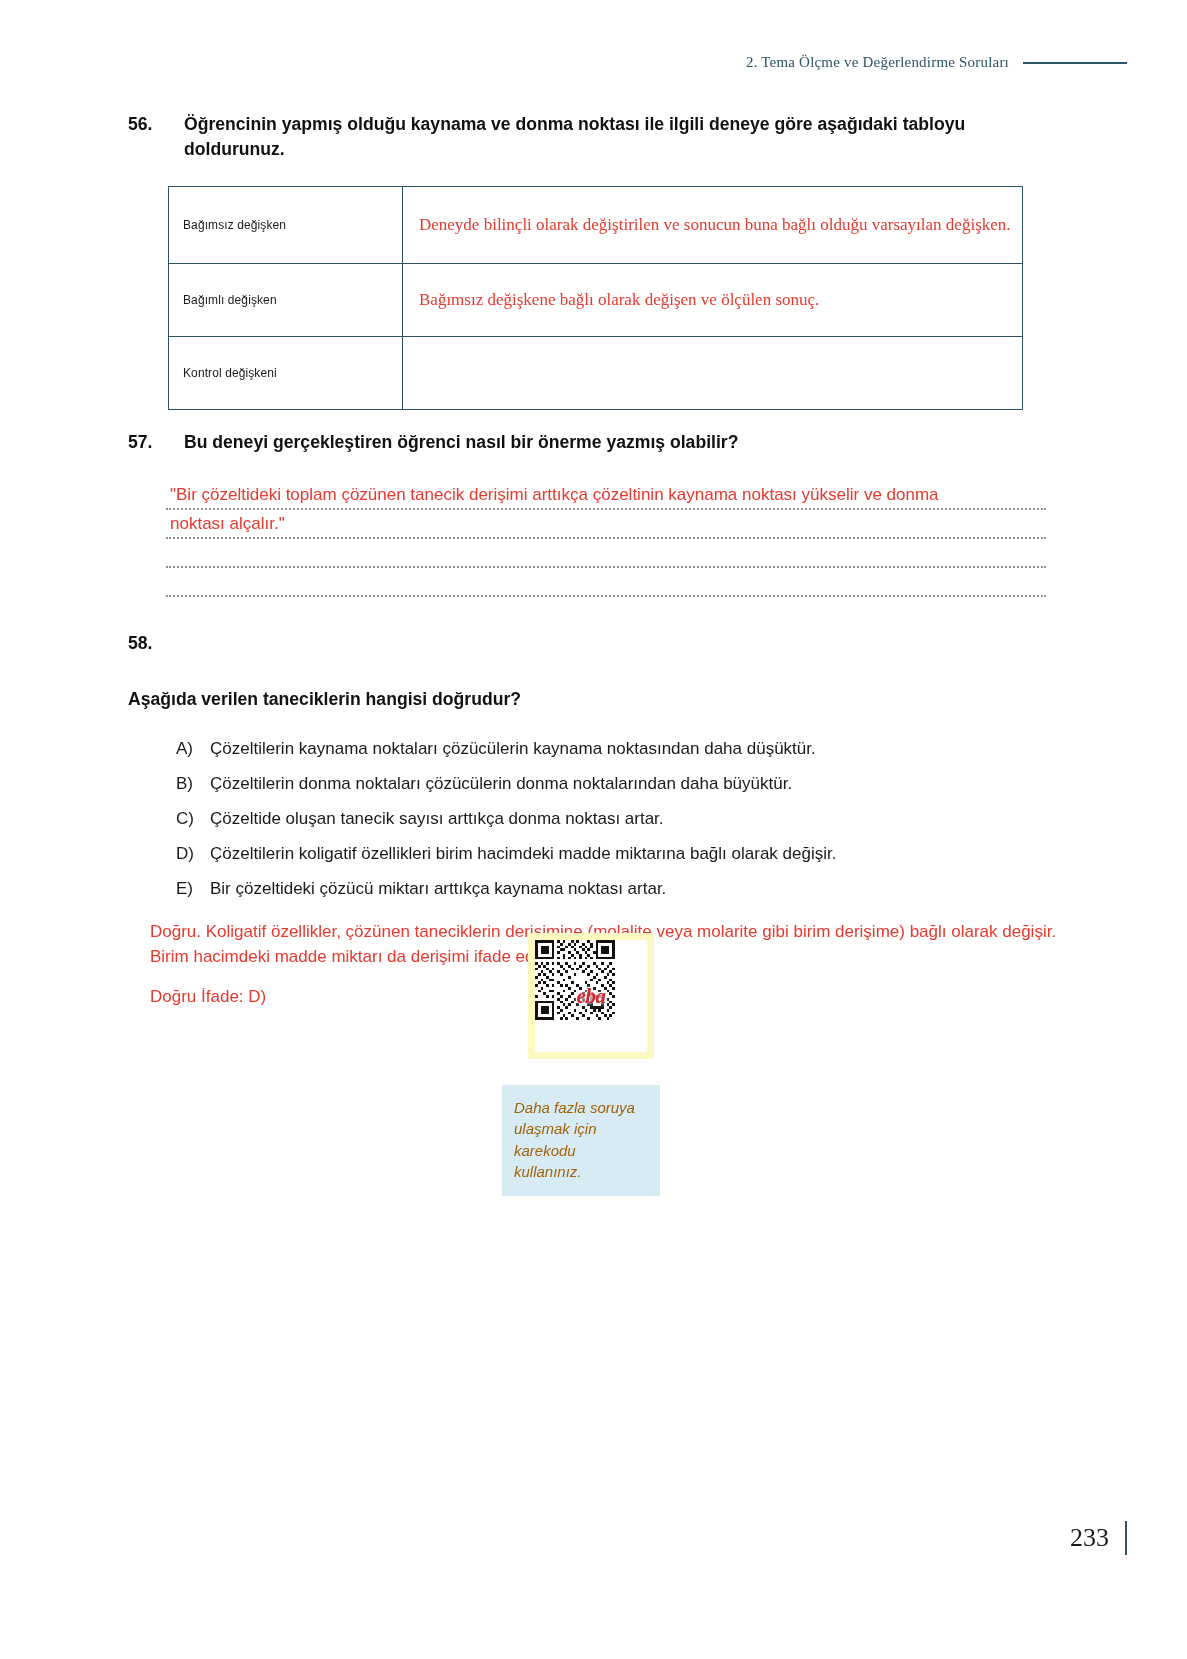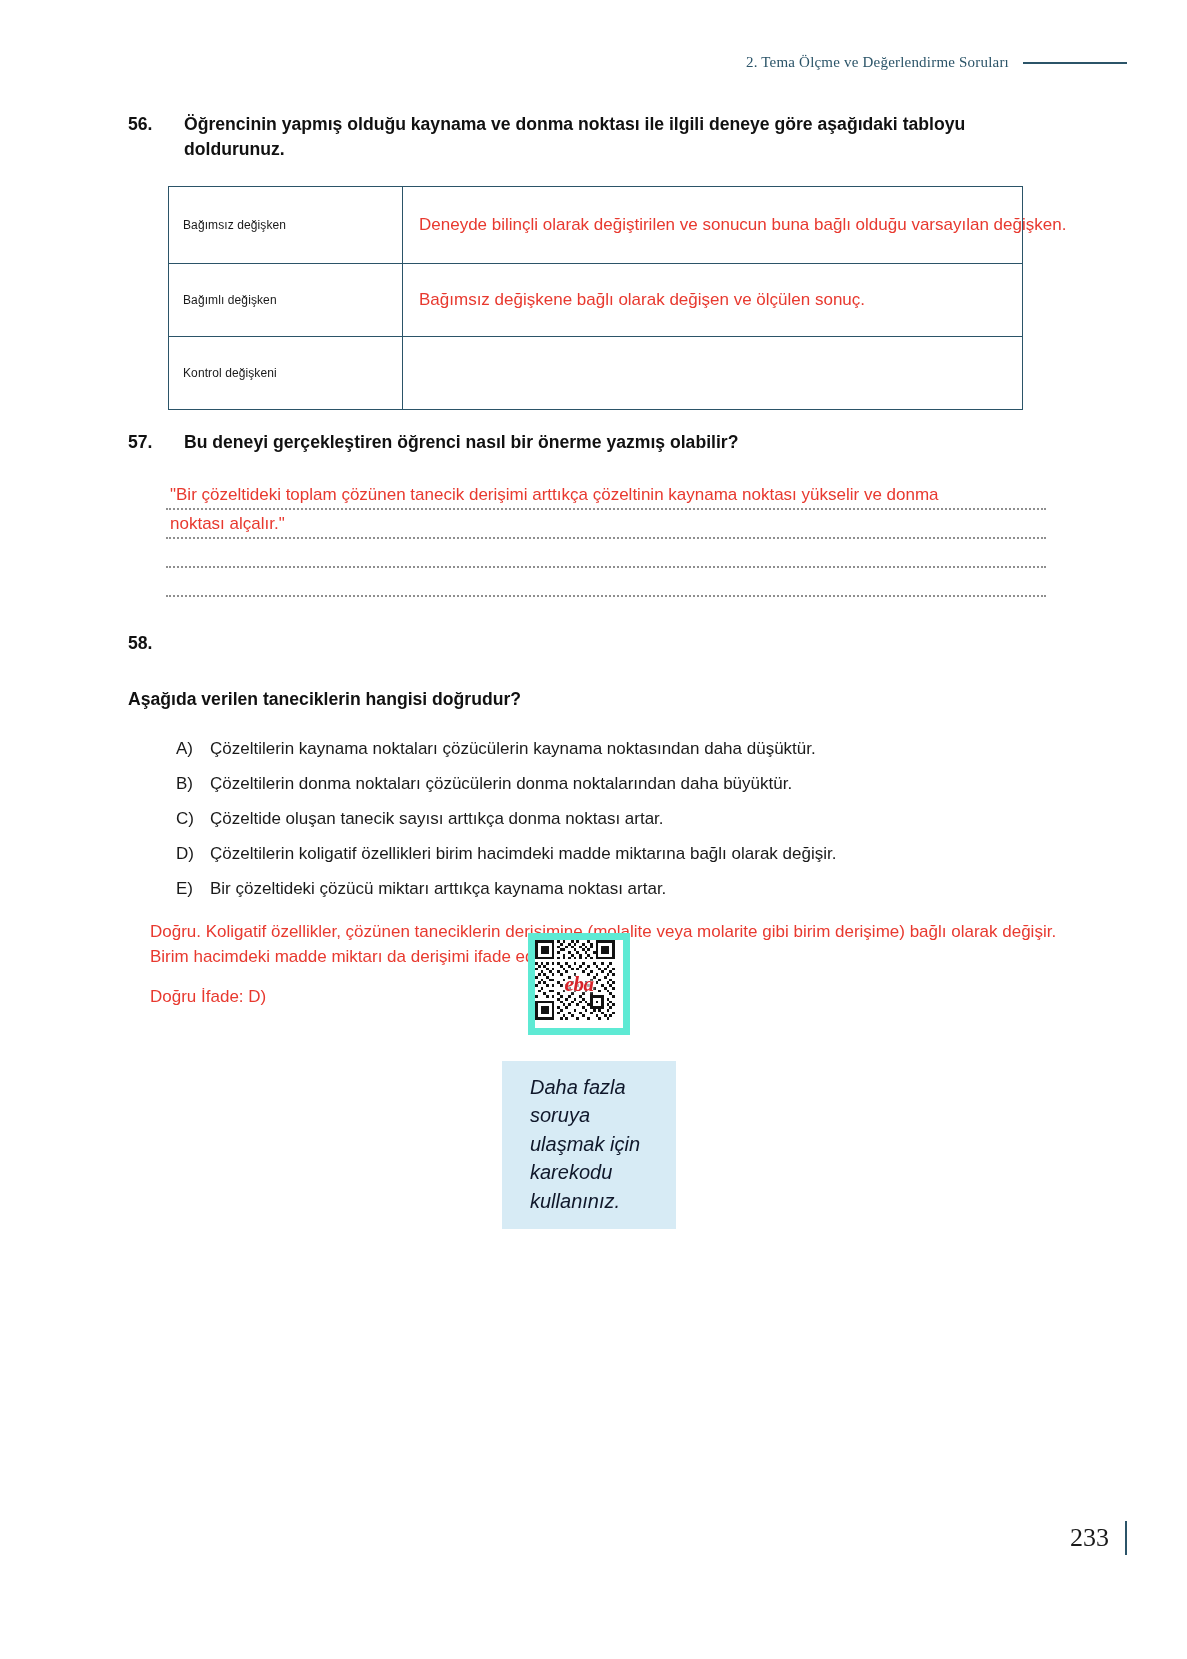--- a/index.html
+++ b/index.html
@@ -83,20 +83,21 @@
     width: 205px;
     font-size: 12px;
     font-weight: normal;
     color: #1a1a1a;
     letter-spacing: 0.1px;
   }
   .vars-table td.answer-cell {
     font-size: 0;
     position: relative;
     height: 52px;
+    font-family: Liberation Serif, serif;
   }
   .answer-text {
     font-size: 17px;
     color: #e8392f;
     line-height: 1.45;
     white-space: nowrap;
     position: absolute;
     left: 16px;
     top: 50%;
     transform: translateY(-50%);
@@ -163,23 +164,23 @@
   
   .qr-block {
     position: absolute;
     left: 528px;
     top: 933px;
     width: 200px;
   }
   .qr-code {
     width: 94px;
     height: 94px;
-    background: #5eead4;
+    background: #fef9c3;
     position: relative;
-    padding: 4px;
+    padding: 16px;
   }
   .qr-inner {
     position: absolute;
     inset: 7px;
     background: #ffffff;
   }
   .qr-logo {
     position: absolute;
     left: 50%;
     top: 50%;
@@ -191,25 +192,25 @@
     color: #d8232a;
     z-index: 4;
     letter-spacing: -0.5px;
     text-shadow: 0 0 3px #fff, 0 0 5px #fff;
   }
   .qr-caption {
     margin-top: 26px;
     margin-left: -26px;
     width: 132px;
     background: #d7ebf5;
-    padding: 12px 14px 14px 28px;
+    padding: 12px 14px 14px 12px;
     font-style: italic;
-    font-size: 20px;
+    font-size: 15px;
     line-height: 1.42;
-    color: #0f172a;
+    color: #a16207;
   }
 
   
   .page-footer {
     position: absolute;
     right: 60px;
     bottom: 104px;
     display: flex;
     align-items: center;
     gap: 16px;

